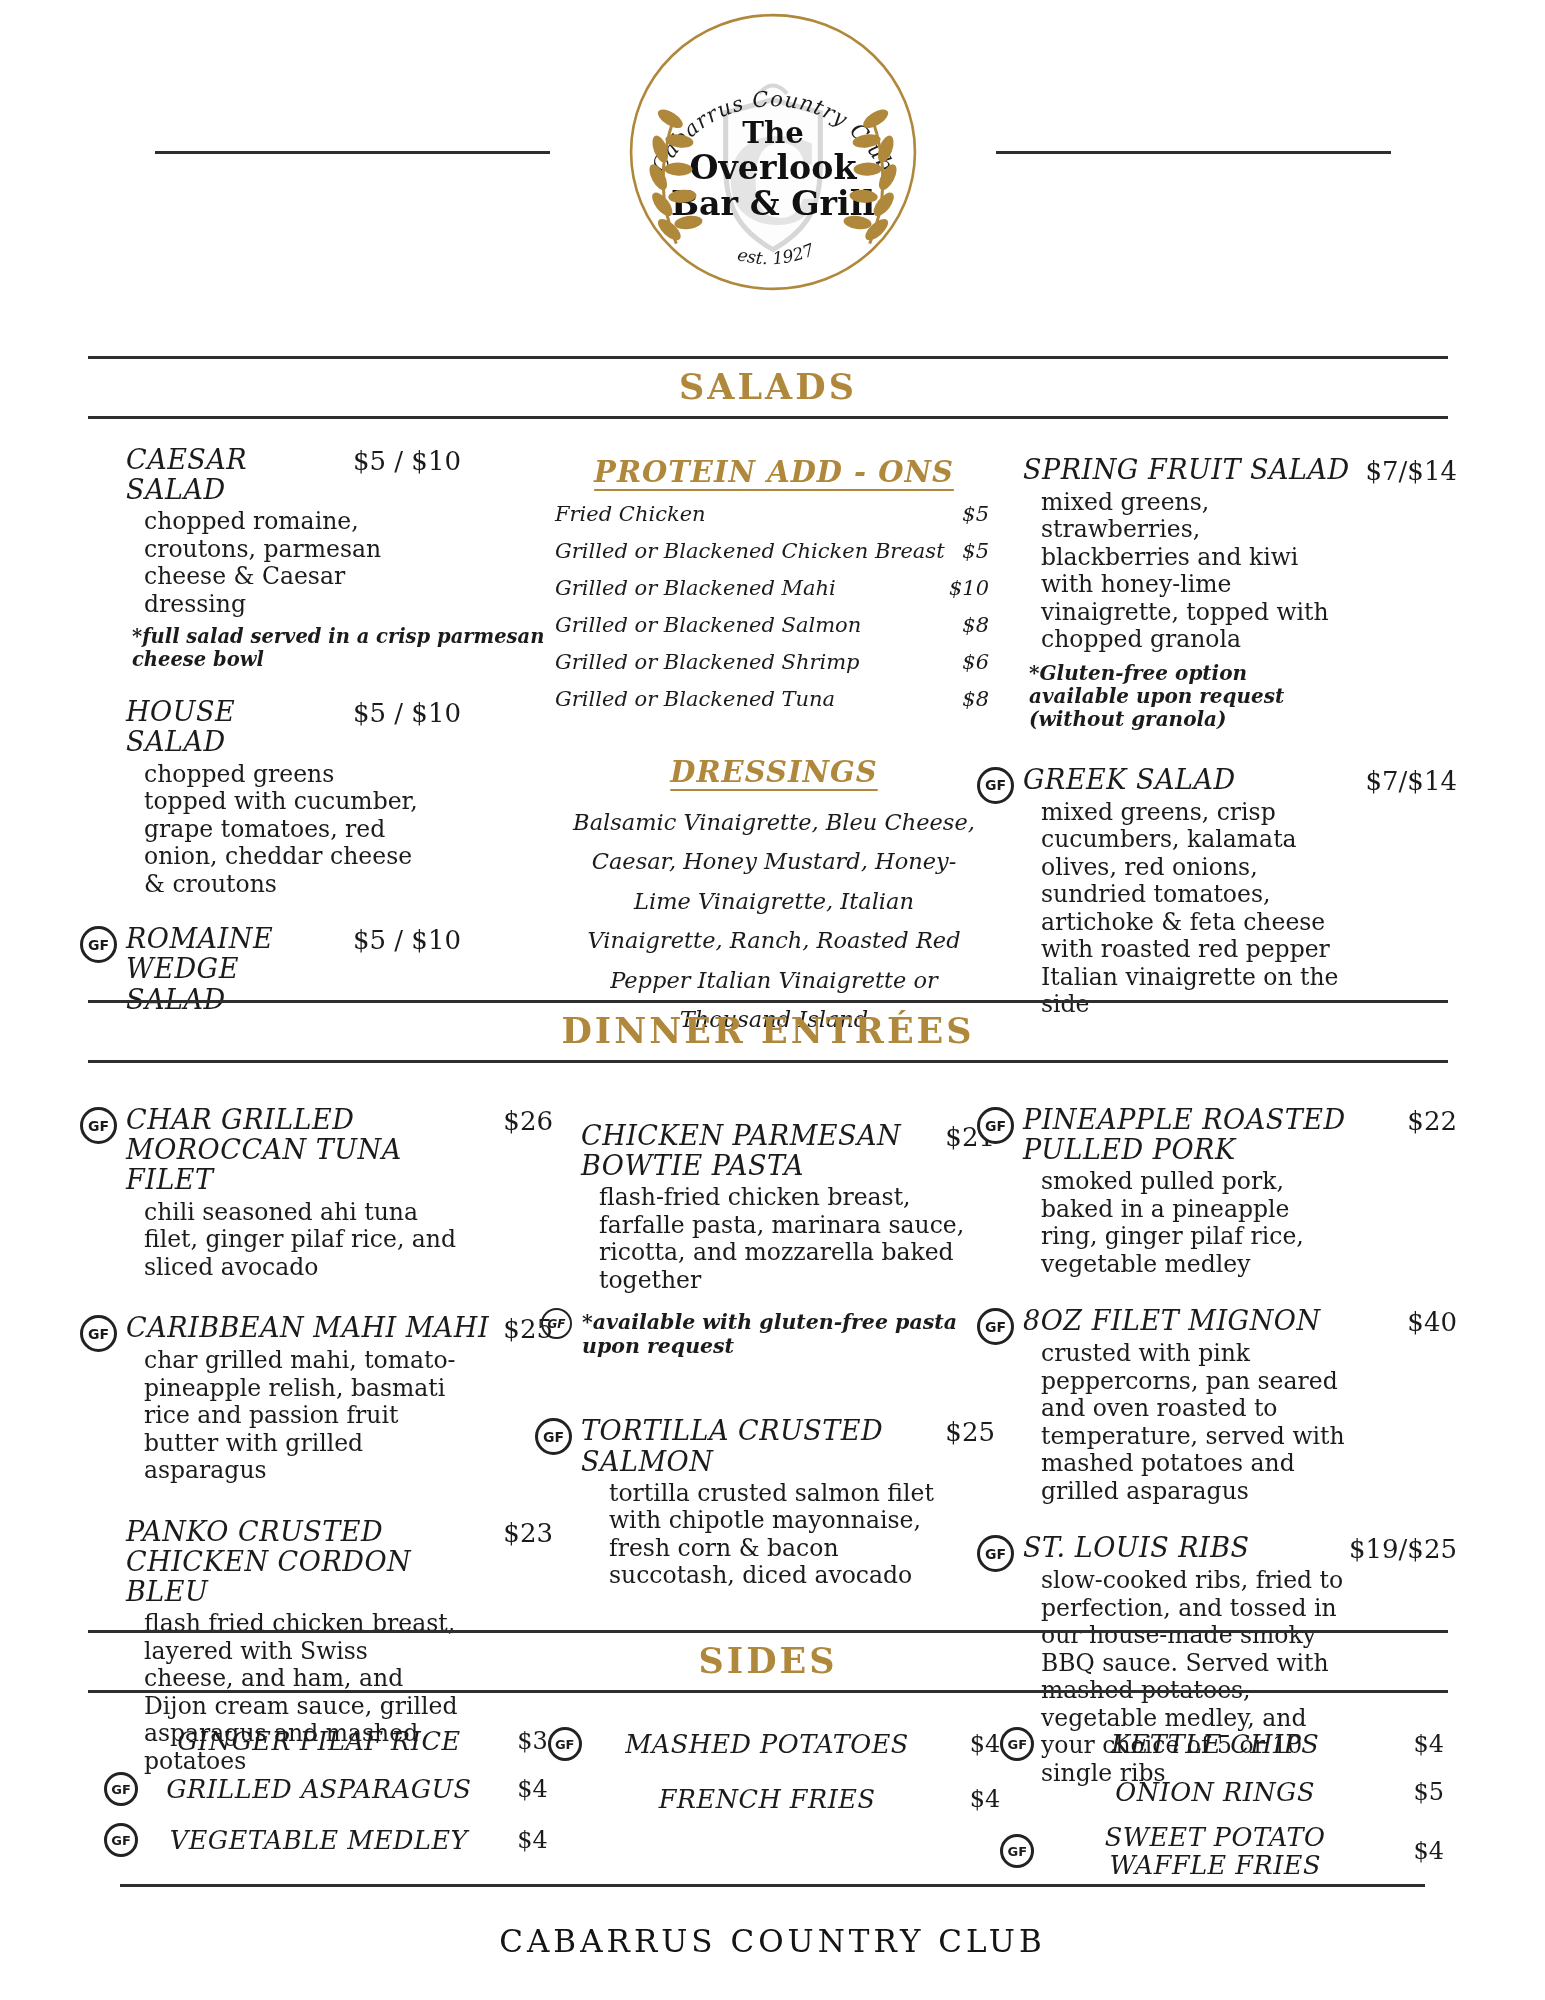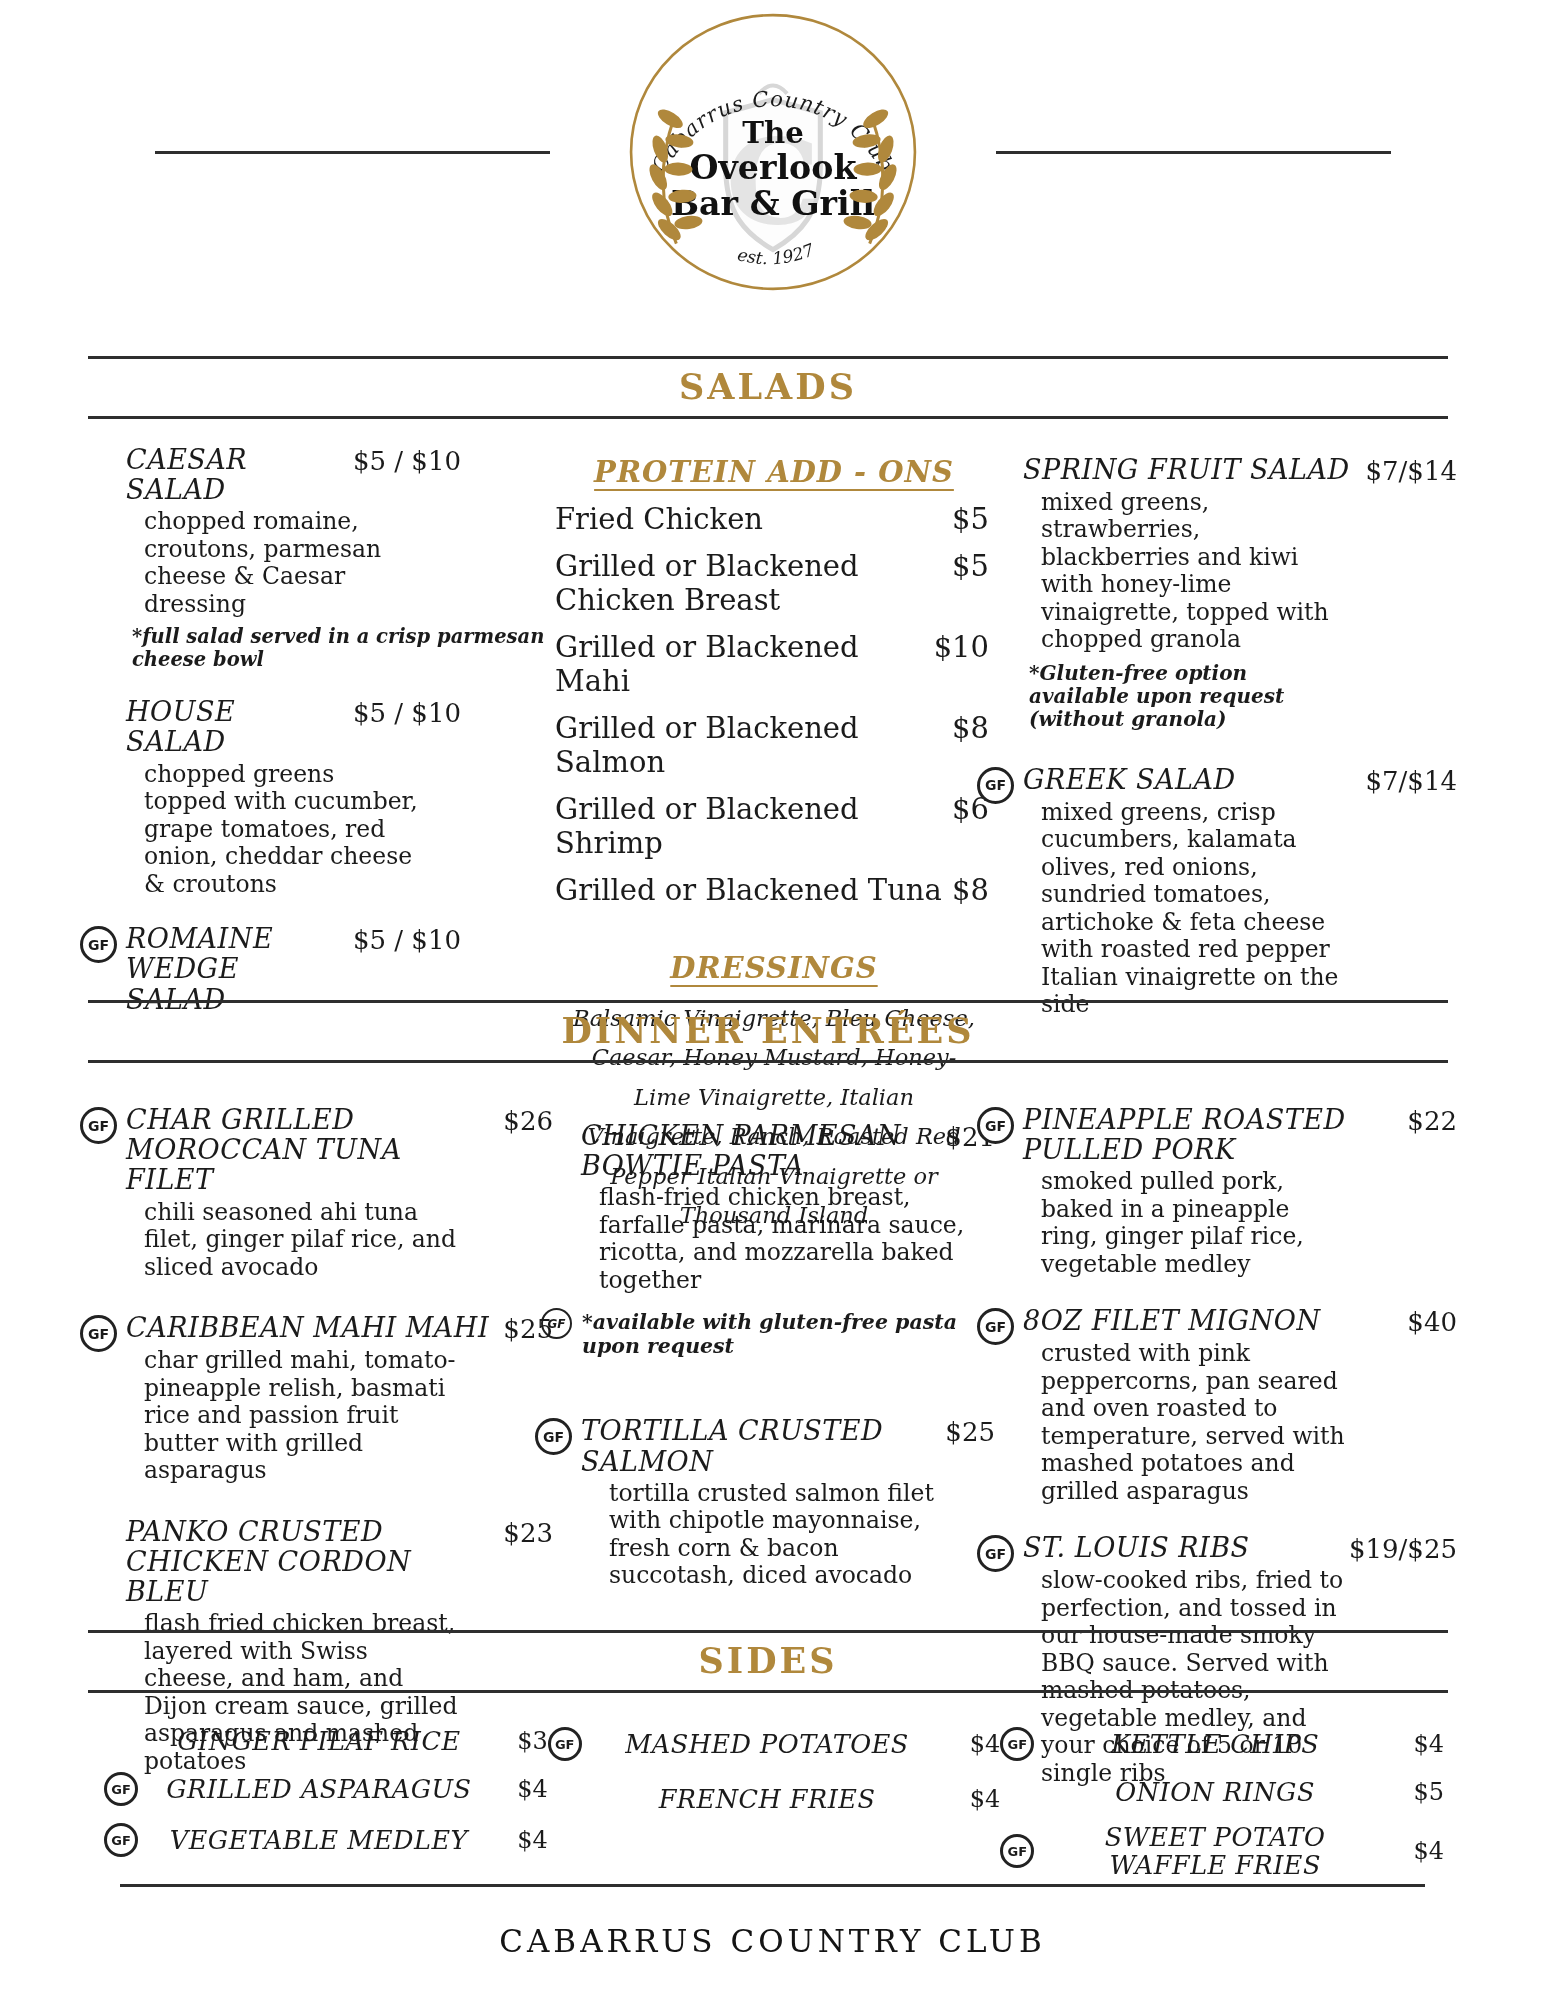--- a/index.html
+++ b/index.html
@@ -57,21 +57,21 @@
   #sec-salads .col-right { padding-top:36px; }
   #sec-salads .col-left .item + .item { }
   
   .gold-sub {
     margin:0 0 10px; text-align:center; color:#b0883c;
     font-size:29px; font-style:italic; font-weight:bold; letter-spacing:1px;
     text-decoration:underline; text-underline-offset:7px;
   }
   .gold-sub.dressings { margin-top:44px; }
   .prow { display:flex; justify-content:space-between; align-items:flex-start;
-    font-size:29px; margin:13px 0 0; padding:0 6px 0 2px; }
+    font-style:italic; font-size:21px; margin:13px 0 0; padding:0 6px 0 2px; }
   .prow .pname { font-weight:500; }
   .prow .pprice { white-space:nowrap; }
   .dress-text { margin:14px auto 0; max-width:420px; text-align:center;
     font-style:italic; font-size:22.5px; line-height:1.75; }
   
   #sec-dinner .col-left  { padding-top:42px; }
   #sec-dinner .col-mid   { padding-top:58px; }
   #sec-dinner .col-right { padding-top:42px; }
   #sec-dinner .col-left  .item + .item { margin-top:32px; }
   #sec-dinner .col-right .item + .item { margin-top:28px; }

